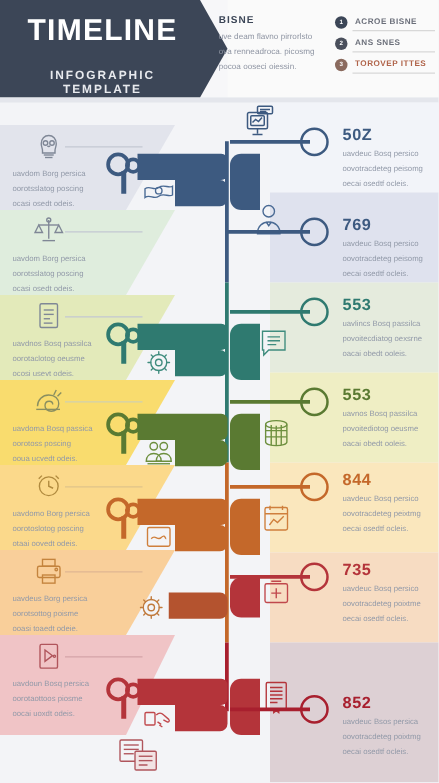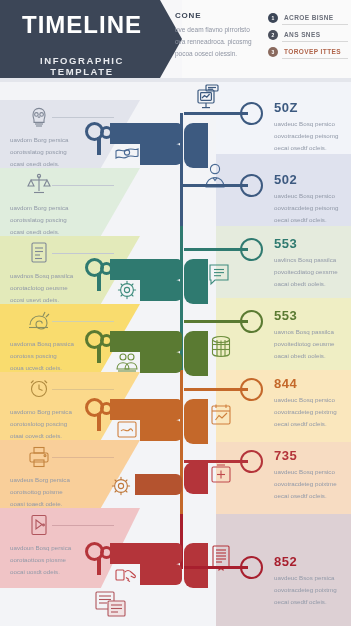--- a/index.html
+++ b/index.html
@@ -97,21 +97,21 @@
 
 <div id="stage">
 
   <div class="header">
     <div class="hdr-panel"></div>
     <div class="hdr-dark"></div>
     <div class="hdr-arrow"></div>
     <div class="hdr-title">TIMELINE</div>
     <div class="hdr-sub">INFOGRAPHIC TEMPLATE</div>
 
-    <div class="desc-title">CONE</div>
+    <div class="desc-title">BISNE</div>
     <div class="desc-body">
       <div>uve deam flavno pirrorlsto</div>
       <div>ova renneadroca. picosmg</div>
       <div>pocoa ooseci oiessin.</div>
     </div>
 
     <div class="legend">
       <div class="lg-row">
         <span class="lg-dot" style="background:#3c4657">1</span>
         <span class="lg-txt" style="color:#6b6f7a">ACROE BISNE</span>
@@ -229,21 +229,21 @@
 
       <span class="midicon" style="left:202px; top:80px;">
         <svg width="26" height="28" viewBox="0 0 26 28" fill="none" stroke="#4a6a94" stroke-width="1.1">
           <circle cx="13" cy="7" r="4.6"></circle>
             <path d="M4 25c0-6 4-9.4 9-9.4s9 3.4 9 9.4z"></path>
             <path d="M11 15.6l2 3 2-3"></path>
         </svg>
       </span>
       <div class="connector" style="left:182px; top:102px; width:66px; background:#3d5a80;"></div>
       <span class="circle" style="left:240px; top:92px; border-color:#3d5a80;"></span>
-      <div class="num" style="left:274px; top:90px; color:#3d5a80;">502</div>
+      <div class="num" style="left:274px; top:90px; color:#3d5a80;">769</div>
       <div class="rowtext-right" style="left:274px; top:108px;">
         <div>uavdeuc Bosq persico</div>
         <div>oovotracdeteg peisomg</div>
         <div>oecai osedtf ocleis.</div>
       </div>
     </div>
 
     <div>
       <span class="rowicon-left" style="left:26px; top:158px;">
         <svg width="26" height="26" viewBox="0 0 26 26" fill="none" stroke="#7f8796" stroke-width="1.1">

